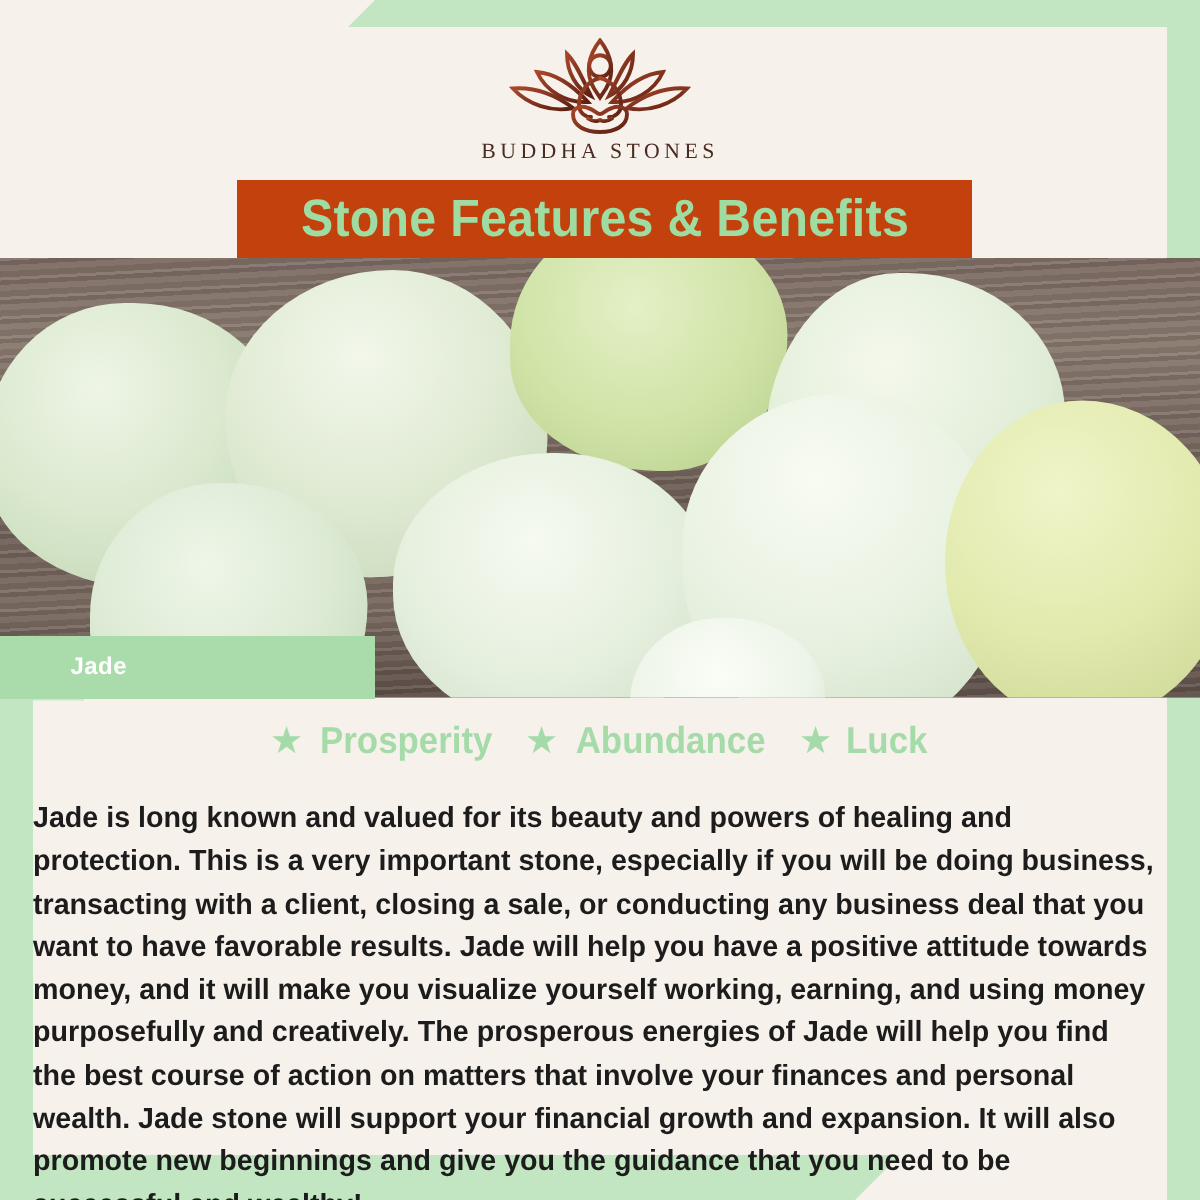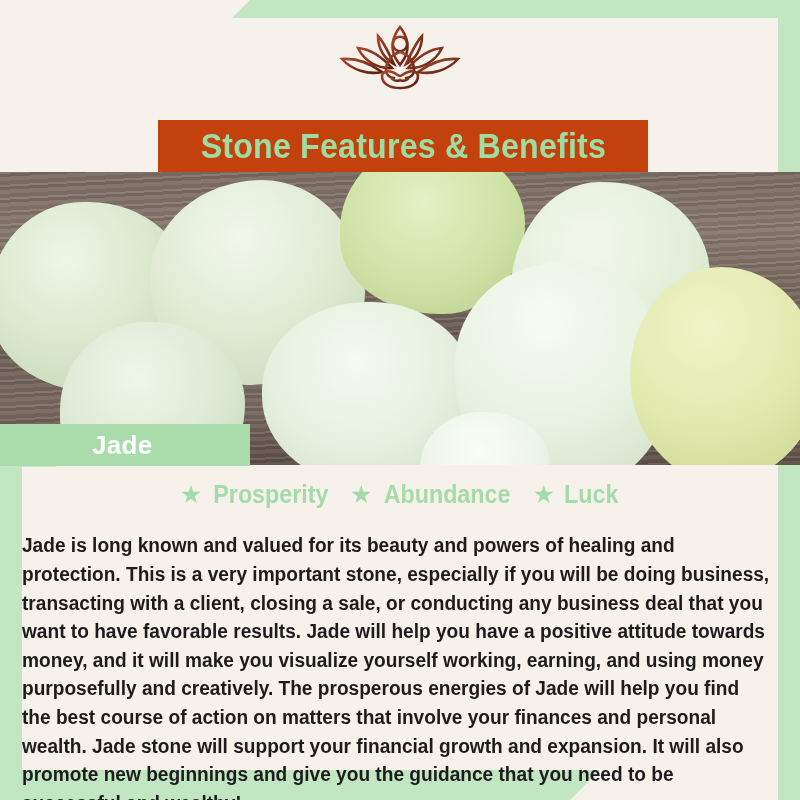--- a/index.html
+++ b/index.html
@@ -86,21 +86,21 @@
       background:radial-gradient(circle at 42% 32%,#eef6e8 0%,#dcead4 52%,#c0d4b6 100%);}
   .s9{left:420px;top:240px;width:130px;height:110px;
       background:radial-gradient(circle at 45% 35%,#fbfdf7 0%,#edf4e8 60%,#d5e3cd 100%);}
 
   
   #jade-band{
     position:absolute;top:424px;left:0;width:250px;height:42px;
     background:#aadcab;z-index:4;display:flex;align-items:center;
   }
   #jade-text{
-    margin-left:92px;color:#ffffff;font-size:26px;font-weight:bold;
+    margin-left:47px;color:#ffffff;font-size:16px;font-weight:bold;
     font-family:"Liberation Sans",sans-serif;letter-spacing:.3px;
   }
 
   
   #benefits{
     position:absolute;top:478px;left:0;width:800px;height:32px;z-index:4;
     display:flex;align-items:center;justify-content:center;gap:17px;
   }
   .benefit{display:flex;align-items:center;gap:7px;}
   .star{color:#a5dba8;font-size:25px;line-height:1;}
@@ -148,20 +148,21 @@
           <path d="M8 41 C18 52,34 57,48 54 C36 45,22 40,8 41 Z"></path>
           <path d="M124 41 C114 52,98 57,84 54 C96 45,110 40,124 41 Z"></path>
           <circle cx="66" cy="26" r="7.2"></circle>
           <path d="M66 34 C58 36,52 43,52 52 C52 57,56 60,60 60"></path>
           <path d="M66 34 C74 36,80 43,80 52 C80 57,76 60,72 60"></path>
           <path d="M48 58 C48 66,56 70,66 70 C76 70,84 66,84 58 C84 54,79 52,74 54 C70 55,68 58,66 58 C64 58,62 55,58 54 C53 52,48 54,48 58 Z"></path>
           <path d="M58 61 C61 63,64 63,66 62"></path>
           <path d="M74 61 C71 63,68 63,66 62"></path>
         </g>
       </svg>
+      <div id="logo-text">BUDDHA STONES</div>
     </div>
   </div>
 
   <div id="title-band">
     <span id="title-text">Stone Features &amp; Benefits</span>
   </div>
 
   <div id="photo">
     <div class="wood"></div>
     <div class="stone s1"></div>

